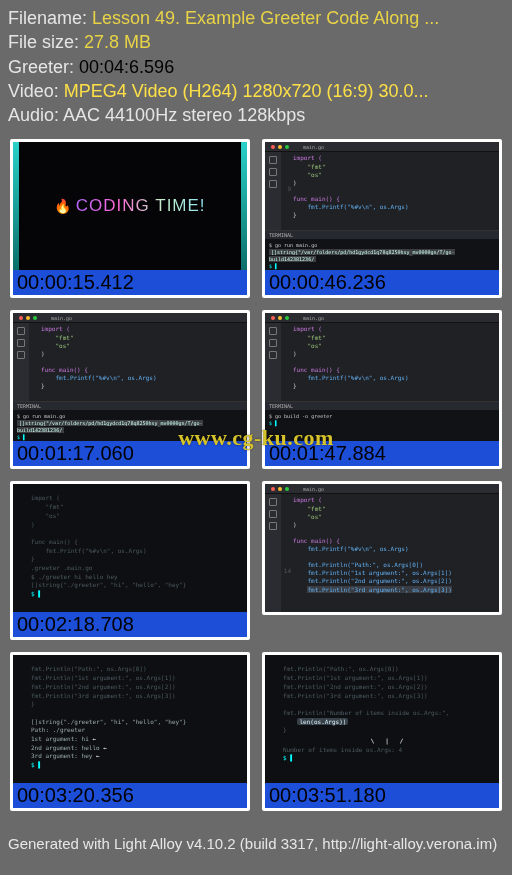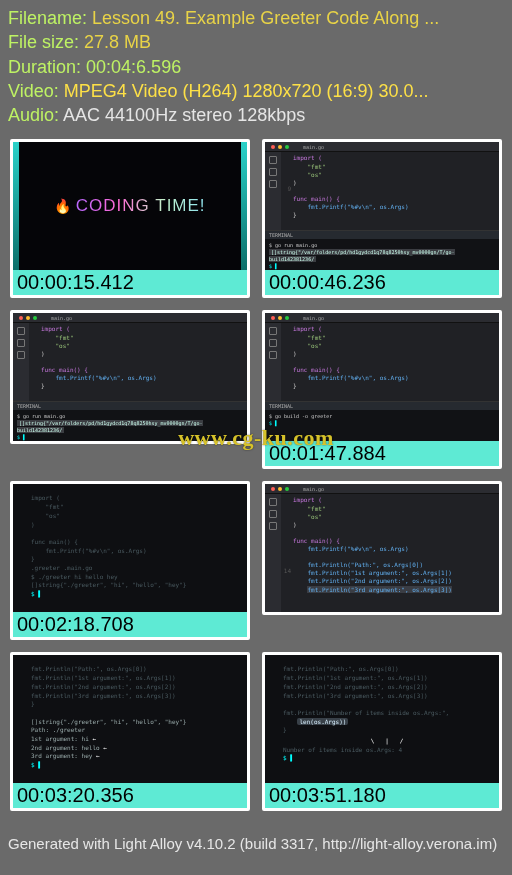--- a/index.html
+++ b/index.html
@@ -8,24 +8,24 @@
     height: 875px;
     background: #6a6a6a;
     font-family: Arial, Helvetica, sans-serif;
     color: #fff;
     font-size: 18px;
     position: relative;
     overflow: hidden;
   }
   .meta { padding: 6px 8px 4px 8px; line-height: 1.35; }
   .meta-row { white-space: nowrap; overflow: hidden; text-overflow: ellipsis; font-size: 18px; }
-  .meta-label { color: #bef264; }
+  .meta-label { color: #e5e5e5; }
   .v-filename { color: #e8d347; }
   .v-filesize { color: #e8d347; }
-  .v-duration { color: #bef264; }
+  .v-duration { color: #000000; }
   .v-video { color: #fde047; }
   .v-audio { color: #e5e5e5; }
 
   .grid {
     display: grid;
     grid-template-columns: 1fr 1fr;
     gap: 12px 12px;
     padding: 8px 10px 2px 10px;
   }
   .cell { }
@@ -38,21 +38,21 @@
   .thumb {
     width: 100%;
     height: 128px;
     background: #1a1b1f;
     position: relative;
     overflow: hidden;
   }
   .timestamp {
     font-size: 20px;
     color: #000;
-    background: #5eead4;
+    background: #1d4ed8;
     padding: 1px 4px 2px 4px;
     line-height: 1.1;
   }
 
   
   .t1 { background: #050508; display:flex; align-items:center; justify-content:center; }
   .t1::before, .t1::after { content:""; position:absolute; top:0; bottom:0; width:6px; }
   .t1::before { left:0; background:linear-gradient(#2ad1c9,#0b6f6a); }
   .t1::after  { right:0; background:linear-gradient(#2ad1c9,#0b6f6a); }
   .coding-time { font-weight:400; font-size:17px; letter-spacing:1px;
@@ -112,21 +112,21 @@
 <div class="meta">
   <div class="meta-row">
     <span class="meta-label">Filename:</span>
     <span class="v-filename">Lesson 49. Example Greeter Code Along ...</span>
   </div>
   <div class="meta-row">
     <span class="meta-label">File size:</span>
     <span class="v-filesize">27.8 MB</span>
   </div>
   <div class="meta-row">
-    <span class="meta-label">Duration:</span>
+    <span class="meta-label">Greeter:</span>
     <span class="v-duration">00:04:6.596</span>
   </div>
   <div class="meta-row">
     <span class="meta-label">Video:</span>
     <span class="v-video">MPEG4 Video (H264) 1280x720 (16:9) 30.0...</span>
   </div>
   <div class="meta-row">
     <span class="meta-label">Audio:</span>
     <span class="v-audio">AAC 44100Hz stereo 128kbps</span>
   </div>
@@ -205,20 +205,21 @@
             &nbsp;&nbsp;&nbsp;&nbsp;<span class="fn">fmt.Printf("%#v\n", os.Args)</span><br>}
           </div>
           <div class="term">
             <div class="bar">TERMINAL</div>
             <span>$ go run main.go</span><br>
             <span class="hlpath">[]string{"/var/folders/pd/hd1gydcd1q78q8250hsy_mv0000gn/T/go-build142381236/</span><br>
             <span class="tcursor">$ ▌</span>
           </div>
         </div>
       </div>
+      <div class="timestamp">00:01:17.060</div>
     </div>
   </div>
 
   <div class="cell">
     <div class="thumb-frame">
       <div class="thumb">
         <div class="editor">
           <div class="edtop">
               <span class="dot r"></span>
               <span class="dot y"></span>

